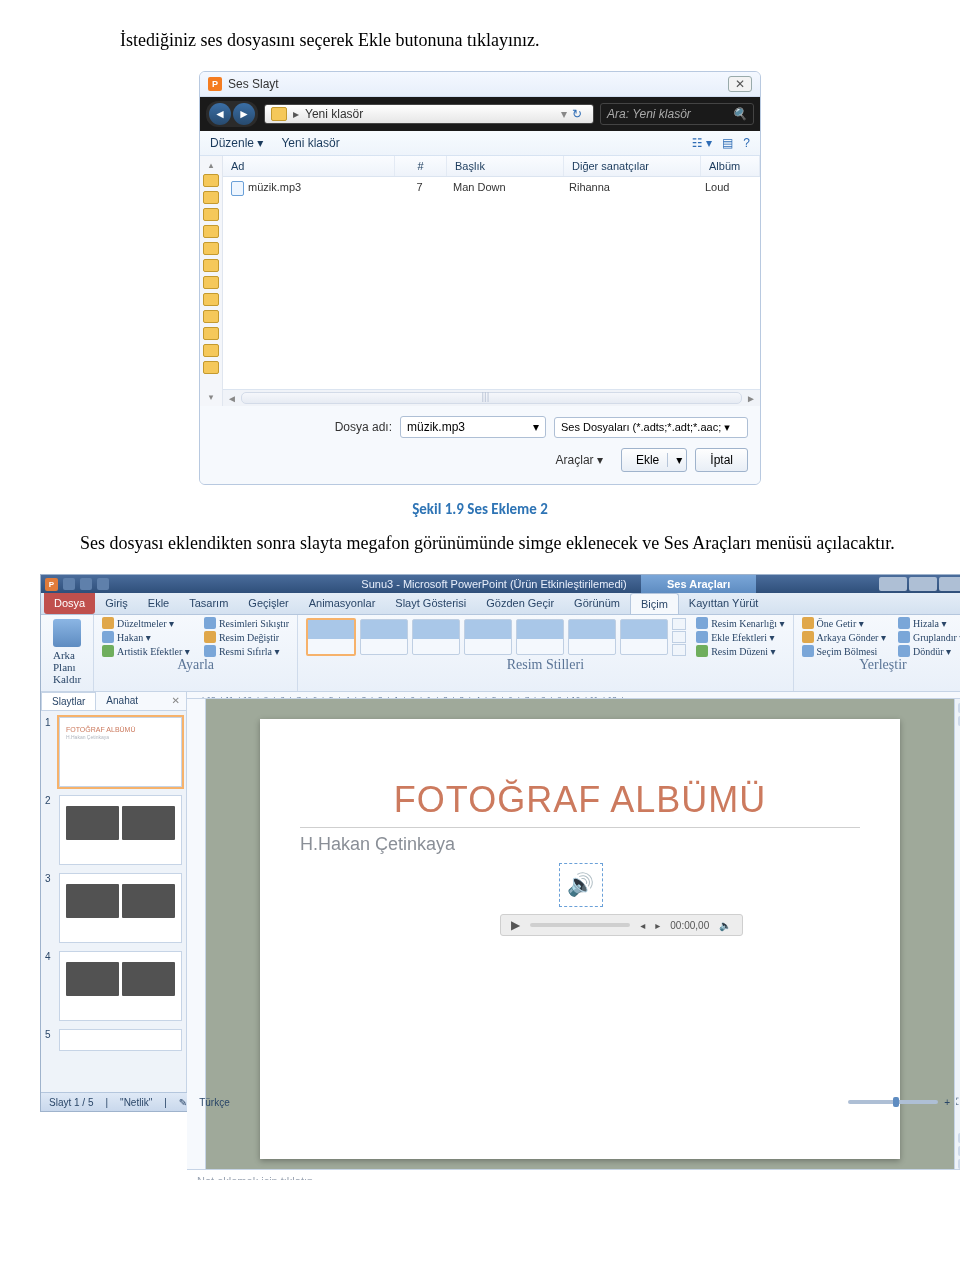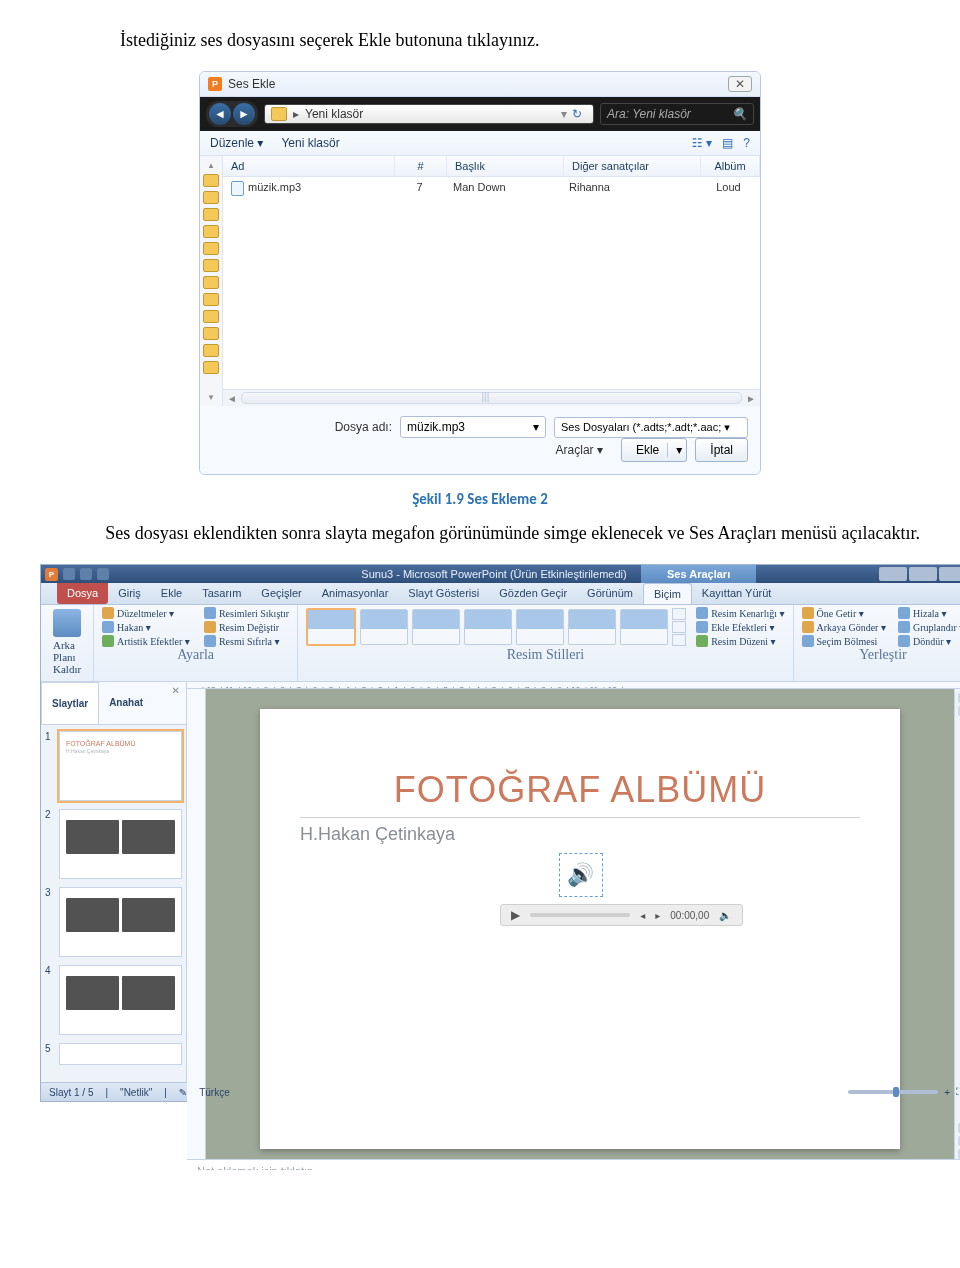--- a/index.html
+++ b/index.html
@@ -108,29 +108,29 @@
     width:22px;background:#f4f6fa;border-right:1px solid #e0e6ef;
     display:flex;flex-direction:column;align-items:center;padding:4px 0;gap:4px;
   }
   .sidebar .fld{width:14px;height:11px;background:#f5c85a;border:1px solid #c49a2e;border-radius:2px;}
   .file-area{flex:1;display:flex;flex-direction:column;}
   .columns-header{
     display:flex;background:linear-gradient(#fafcff,#eef3fa);
     border-bottom:1px solid #dbe4f0;color:#1a3a5c;font-size:11px;
   }
   .col{padding:4px 8px;border-right:1px solid #e3eaf4;}
-  .col-ad{width:155px;}.col-num{width:35px;text-align:center;}.col-bas{width:100px;}.col-dig{width:120px;}.col-alb{flex:1;text-align:center;}
+  .col-ad{width:155px;}.col-num{width:35px;text-align:center;}.col-bas{width:100px;}.col-dig{width:120px;}.col-alb{flex:1;}
   .file-row{display:flex;font-size:11px;color:#333;border-bottom:1px solid transparent;}
   .file-row .col{border-right:none;}
   .file-row .audio-icn{display:inline-block;width:11px;height:13px;border:1px solid #6aa0d8;border-radius:2px;background:#eef6ff;margin-right:4px;vertical-align:middle;}
   .scroll-row{display:flex;align-items:center;background:#f0f3f8;border-top:1px solid #dbe4f0;padding:2px 4px;font-size:10px;color:#888;}
   .scroll-row .bar{flex:1;height:10px;background:linear-gradient(#f5f7fb,#e6ebf3);border:1px solid #d3dbe8;border-radius:5px;margin:0 4px;position:relative;}
   .scroll-row .bar::after{content:"|||";position:absolute;left:48%;top:-2px;color:#b8c2d4;font-size:10px;}
   .bottom-area{background:#f6f9fd;padding:10px 12px 12px 12px;}
-  .fname-row{display:flex;align-items:center;gap:8px;}
+  .fname-row{display:flex;align-items:center;gap:8px;margin-bottom:10px;}
   .fname-row label{width:180px;text-align:right;color:#333;}
   .fname-input{flex:1;border:1px solid #aebfd5;border-radius:3px;padding:3px 6px;background:#fff;display:flex;justify-content:space-between;align-items:center;}
   .filter-select{width:180px;border:1px solid #aebfd5;border-radius:3px;padding:3px 6px;background:#fff;display:flex;justify-content:space-between;align-items:center;font-size:11px;}
   .btn-row{display:flex;justify-content:flex-end;align-items:center;gap:8px;}
   .tools-label{margin-right:10px;color:#333;}
   .dlg-btn{border:1px solid #9fb3cc;border-radius:3px;background:linear-gradient(#fefefe,#e8eef6);padding:4px 14px;display:flex;align-items:center;gap:4px;}
   .dlg-btn.split{padding-right:4px;}
   .dlg-btn .sep{width:1px;height:14px;background:#b6c5d9;margin:0 4px;}
 
   
@@ -148,21 +148,21 @@
   .ppt-titlebar .app-title{flex:1;text-align:center;font-size:11px;color:#e7eefb;}
   .ctx-tab-strip{
     position:absolute;left:600px;top:0;height:100%;
     background:linear-gradient(#7aa6d8,#5e8cc1);color:#fff;
     display:flex;align-items:center;padding:0 26px;font-weight:bold;
   }
   .win-btns{display:flex;gap:2px;margin-left:auto;}
   .win-btns span{width:28px;height:14px;background:#aebfd5;border-radius:2px;}
   .ribbon-tabs{display:flex;background:linear-gradient(#e4edf7,#d4e1f0);border-bottom:1px solid #b4c6dd;font-size:11px;}
   .ribbon-tab{padding:4px 10px;color:#2a4668;cursor:default;}
-  .ribbon-tab.file{background:#c0504d;color:#fff;border-radius:0 0 3px 3px;margin-left:16px;}
+  .ribbon-tab.file{background:#c0504d;color:#fff;border-radius:0 0 3px 3px;margin-left:3px;}
   .ribbon-tab.active{background:#f5f8fc;border:1px solid #b4c6dd;border-bottom:none;border-radius:3px 3px 0 0;}
   .ribbon-tab.ctx{color:#2a4668;}
   .ribbon-body{
     background:linear-gradient(#f6f9fd,#e9f0f9);border-bottom:1px solid #c6d4e6;
     display:flex;align-items:stretch;height:76px;
   }
   .grp{border-right:1px solid #cfdbeb;padding:2px 8px 0 8px;display:flex;flex-direction:column;justify-content:flex-start;font-family:Liberation Serif, serif;}
   .grp-label{text-align:center;color:#5b7597;font-size:14px;padding-bottom:2px;}
   .grp .rows{display:flex;flex-direction:column;gap:2px;}
   .rb-item{display:flex;align-items:center;gap:3px;color:#2a4668;font-size:10px;white-space:nowrap;}
@@ -173,21 +173,21 @@
   .big-btn .big-icn{width:28px;height:28px;background:linear-gradient(#8bb6e4,#5e8cc1);border-radius:3px;}
   .styles-gallery{display:flex;gap:4px;align-items:center;}
   .style-thumb{width:46px;height:34px;border:1px solid #bfcfe3;background:linear-gradient(#a9c7e8 55%,#f4f8fd 55%);border-radius:2px;}
   .style-thumb.sel{border:2px solid #f6b26b;}
   .gallery-more{width:14px;display:flex;flex-direction:column;gap:1px;}
   .gallery-more span{height:10px;border:1px solid #bfcfe3;background:#f0f5fb;}
 
   .workspace{display:flex;height:400px;background:#fff;}
   .slidepanel{width:145px;border-right:1px solid #c6d4e6;background:#eef3f9;display:flex;flex-direction:column;}
   .slidepanel-tabs{display:flex;border-bottom:1px solid #c6d4e6;background:#f6f9fd;font-size:10px;}
-  .sp-tab{padding:15px 10px;color:#2a4668;font-weight:bold;}
+  .sp-tab{padding:3px 10px;color:#2a4668;}
   .sp-tab.active{background:#fff;border:1px solid #c6d4e6;border-bottom:none;}
   .sp-close{margin-left:auto;padding:3px 6px;color:#888;}
   .thumbs{flex:1;overflow:hidden;padding:6px 4px;display:flex;flex-direction:column;gap:8px;}
   .thumb-row{display:flex;gap:4px;}
   .thumb-num{width:10px;color:#2a4668;font-size:10px;}
   .thumb{flex:1;height:68px;background:#fff;border:1px solid #c6d4e6;}
   .thumb.sel{outline:2px solid #f6b26b;}
   .thumb1-content{padding:8px 6px;font-size:7px;color:#cc7a5e;}
   .thumb1-content small{color:#b0b6bf;font-size:5px;}
   .thumb-imgs{display:flex;gap:3px;padding:10px 6px;}
@@ -227,21 +227,21 @@
   .zoom-track::after{content:"";position:absolute;left:50%;top:-3px;width:6px;height:10px;background:#5e8cc1;border-radius:2px;}
 </style>
 </head>
 <body>
 
 <p class="body-text">İstediğiniz ses dosyasını seçerek Ekle butonuna tıklayınız.</p>
 
 <div class="dialog">
   <div class="dialog-titlebar">
     <span class="app-icon">P</span>
-    <span class="title">Ses Ekle</span>
+    <span class="title">Ses Slayt</span>
     <span class="close-btn">✕</span>
   </div>
   <div class="nav-row">
     <div class="nav-arrows">
       <div class="nav-arrow">◄</div>
       <div class="nav-arrow">►</div>
     </div>
     <div class="addr-bar">
       <span class="folder-icn"></span>
       <span class="chev">▸</span>
@@ -323,21 +323,21 @@
       </div>
       <div class="dlg-btn">
         <span>İptal</span>
       </div>
     </div>
   </div>
 </div>
 
 <div class="figure-caption">Şekil 1.9 Ses Ekleme 2</div>
 
-<p class="body-text" style="text-indent:40px;margin-left:0;text-align:right;">Ses dosyası eklendikten sonra slayta megafon görünümünde simge eklenecek ve Ses Araçları menüsü açılacaktır.</p>
+<p class="body-text" style="text-indent:40px;margin-left:0;">Ses dosyası eklendikten sonra slayta megafon görünümünde simge eklenecek ve Ses Araçları menüsü açılacaktır.</p>
 
 <div class="ppt-window">
   <div class="ppt-titlebar">
     <div class="qat">
       <span class="qat-icn">P</span>
       <span class="q"></span>
       <span class="q"></span>
       <span class="q"></span>
     </div>
     <div class="app-title">Sunu3 - Microsoft PowerPoint (Ürün Etkinleştirilemedi)</div>

